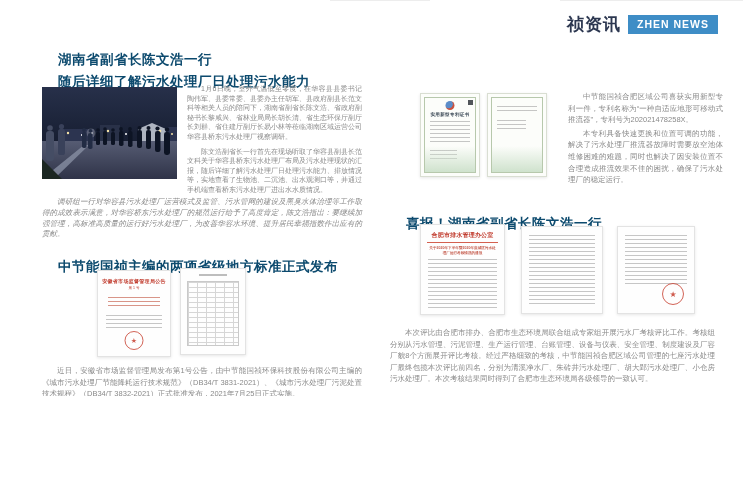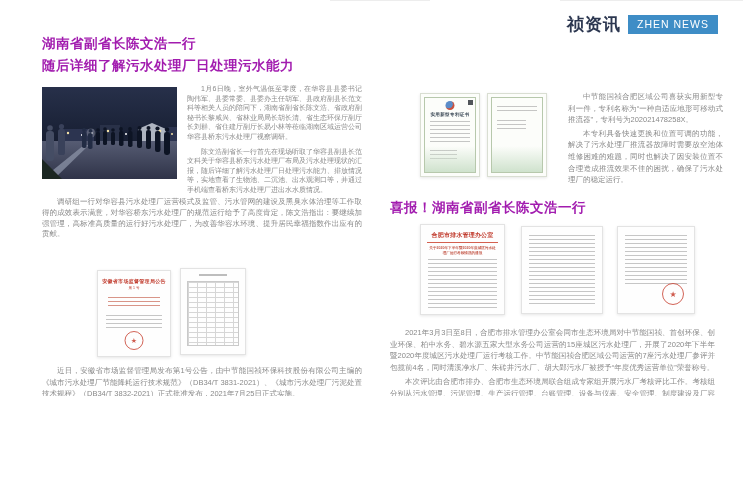--- a/index.html
+++ b/index.html
@@ -9,25 +9,25 @@
     color:#8a8a8a;
   }
   .hairline { position:absolute; height:1px; background:#ededed; top:0; }
 
   
   .masthead { position:absolute; top:13px; left:540px; width:178px;
     display:flex; justify-content:flex-end; align-items:center; gap:7px; }
   .mast-cn { font-family:"Liberation Serif","DejaVu Serif",serif; font-weight:bold;
     font-size:17px; color:#2c3750; letter-spacing:1px; }
   .mast-badge { background:#3e8dc6; color:#ffffff; font-size:10.5px;
-    padding:3px 9px 4px; letter-spacing:1px; }
-
-  
-  .headline { position:absolute; margin:0; font-size:13.5px; font-weight:bold;
-    color:#a21caf; letter-spacing:0.5px; line-height:22px; }
+    padding:3px 9px 4px; letter-spacing:1px;font-weight:bold; }
+
+  
+  .headline { position:absolute; margin:16px; font-size:13.5px; font-weight:bold;
+    color:#0c4a6e; letter-spacing:0.5px; line-height:22px; }
   .bodytext p { margin:0 0 5px; text-indent:2em; text-align:justify; }
   .bodytext { font-size:7.5px; line-height:11.5px; color:#8a8a8a; }
   .coltext { font-size:7px; line-height:9.6px; }
   .pagenum { position:absolute; top:488px; font-size:7px; color:#555; }
 
   
   .photo { position:absolute; left:42px; top:87px; width:135px; height:92px;
     overflow:hidden; background:#151b2c; }
 
   
@@ -149,24 +149,25 @@
         <rect x="4" y="44" width="8" height="30" rx="3"></rect>
           <circle cx="8" cy="41" r="2.8"></circle>
       </g>
     </svg>
   </div>
 
   <div class="bodytext coltext" style="position:absolute;left:187px;top:84px;width:175px;">
     <p>1月6日晚，室外气温低至零度，在华容县县委书记陶伟军、县委常委、县委办主任胡军、县政府副县长范文科等相关人员的陪同下，湖南省副省长陈文浩、省政府副秘书长黎咸兴、省林业局局长胡长清、省生态环保厅副厅长刘群、省住建厅副厅长易小林等莅临湖南区域运营公司华容县桥东污水处理厂视察调研。</p>
     <p>陈文浩副省长一行首先在现场听取了华容县副县长范文科关于华容县桥东污水处理厂布局及污水处理现状的汇报，随后详细了解污水处理厂日处理污水能力、排放情况等，实地查看了生物池、二沉池、出水观测口等，并通过手机端查看桥东污水处理厂进出水水质情况。</p>
   </div>
-  <div class="bodytext" style="position:absolute;left:42px;top:197px;width:320px;line-height:10.8px;">
+  <div class="bodytext" style="position:absolute;left:42px;top:197px;width:320px;line-height:10.8px;font-style:italic;">
     <p>调研组一行对华容县污水处理厂运营模式及监管、污水管网的建设及黑臭水体治理等工作取得的成效表示满意，对华容桥东污水处理厂的规范运行给予了高度肯定，陈文浩指出：要继续加强管理，高标准高质量的运行好污水处理厂，为改善华容水环境、提升居民幸福指数作出应有的贡献。</p>
   </div>
 
+  <h1 class="headline" style="left:42px;top:240px;">中节能国祯主编的两项省级地方标准正式发布</h1>
 
   <div class="doc" style="left:97px;top:270px;width:74px;height:87px;">
     <div class="doc-red-title docA-title">安徽省市场监督管理局公告</div>
     <div class="docA-no">第 1 号</div>
     <div class="tl-red" style="position:absolute;left:10px;right:10px;top:26px;height:12px;"></div>
     <div class="tl" style="position:absolute;left:8px;right:8px;top:44px;height:16px;"></div>
     <div class="seal" style="width:17px;height:17px;left:50%;transform:translateX(-50%);bottom:6px;font-size:7px;">★</div>
   </div>
 
   <div class="doc" style="left:180px;top:268px;width:66px;height:87px;">
@@ -214,18 +215,17 @@
   <div class="doc" style="left:521px;top:226px;width:82px;height:88px;">
     <div class="tl" style="position:absolute;left:7px;right:7px;top:8px;height:72px;"></div>
   </div>
 
   <div class="doc" style="left:617px;top:226px;width:78px;height:88px;">
     <div class="tl" style="position:absolute;left:7px;right:7px;top:8px;height:52px;"></div>
     <div class="seal" style="width:20px;height:20px;right:10px;bottom:8px;font-size:8px;">★</div>
   </div>
 
   <div class="bodytext" style="position:absolute;left:390px;top:327px;width:325px;line-height:11.6px;">
-    <p style="margin-bottom:3px;">2021年3月3日至8日，合肥市排水管理办公室会同市生态环境局对中节能国祯、首创环保、创业环保、柏中水务、碧水源五家大型水务公司运营的15座城区污水处理厂，开展了2020年下半年暨2020年度城区污水处理厂运行考核工作。中节能国祯合肥区域公司运营的7座污水处理厂参评并包揽前4名，同时清溪净水厂、朱砖井污水厂、胡大郢污水厂被授予“年度优秀运营单位”荣誉称号。</p>
     <p style="margin-bottom:3px;">本次评比由合肥市排办、合肥市生态环境局联合组成专家组开展污水厂考核评比工作。考核组分别从污水管理、污泥管理、生产运行管理、台账管理、设备与仪表、安全管理、制度建设及厂容厂貌8个方面展开评比考核。经过严格细致的考核，中节能国祯合肥区域公司管理的七座污水处理厂最终包揽本次评比前四名，分别为清溪净水厂、朱砖井污水处理厂、胡大郢污水处理厂、小仓房污水处理厂。本次考核结果同时得到了合肥市生态环境局各级领导的一致认可。</p>
   </div>
 
   <div class="pagenum" style="left:724px;">15</div>
 </div>
 
 </body></html>

